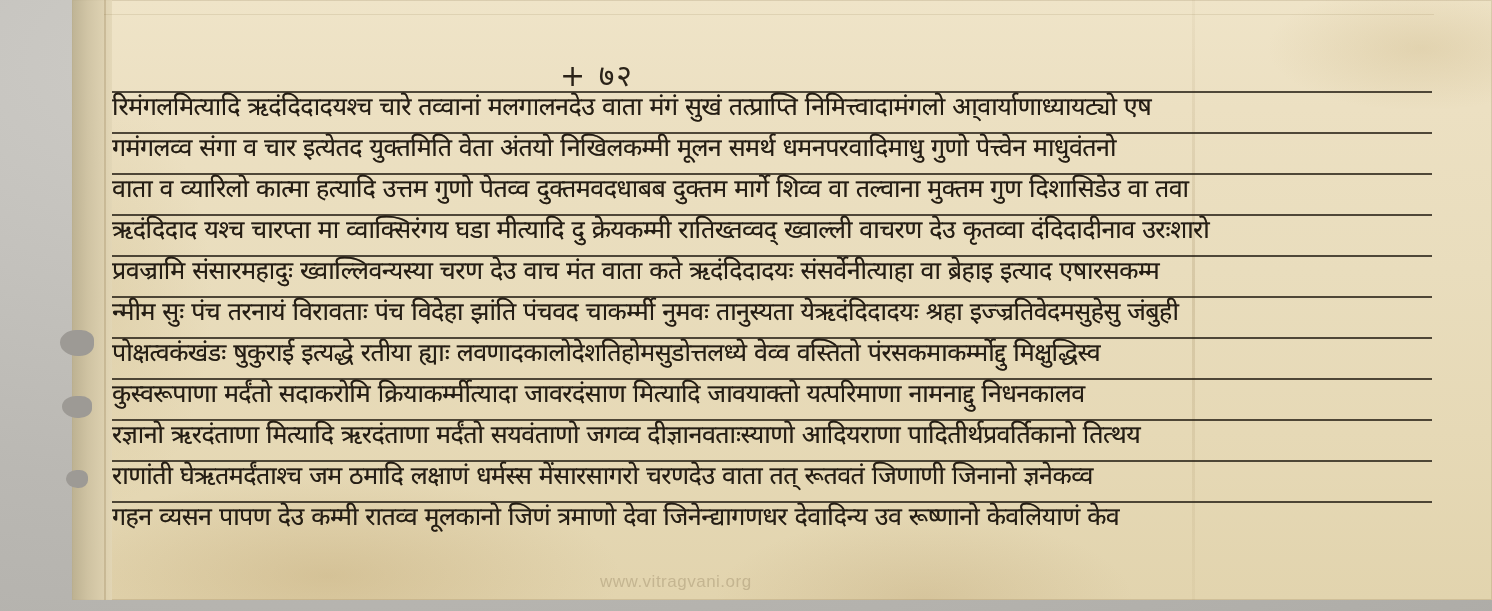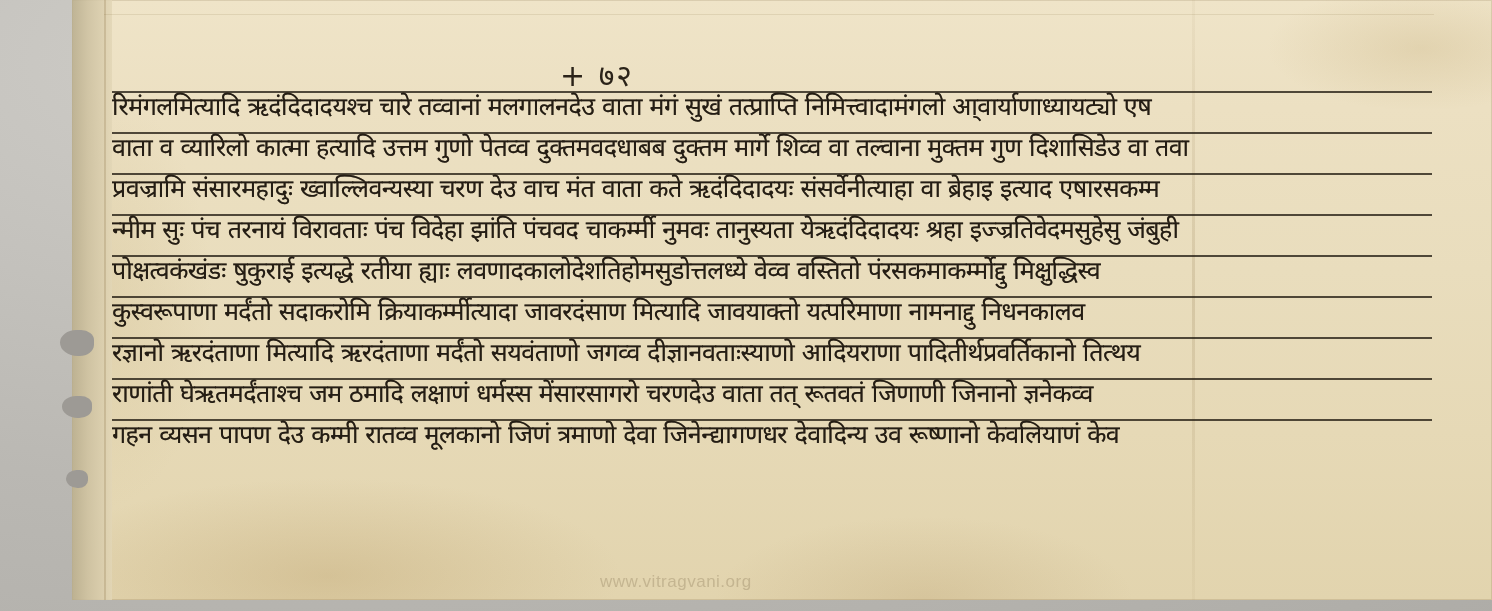--- a/index.html
+++ b/index.html
@@ -186,21 +186,23 @@
   <div class="edge-notch notch-b"></div>
   <div class="edge-notch notch-c"></div>
 
   <div class="margin-rule"></div>
   <div class="top-rule"></div>
 
   <div class="folio-number">+ ७२</div>
 
   <div class="text-block">
     <div class="ms-line"><span class="txt">रिमंगलमित्यादि ऋदंदिदादयश्च चारे तव्वानां मलगालनदेउ वाता मंगं सुखं तत्प्राप्ति निमित्त्वादामंगलो आ्वार्याणाध्यायट्यो एष</span></div>
+    <div class="ms-line"><span class="txt">गमंगलव्व संगा व चार इत्येतद युक्तमिति वेता अंतयो निखिलकम्मी मूलन समर्थ धमनपरवादिमाधु गुणो पेत्त्वेन माधुवंतनो</span></div>
     <div class="ms-line"><span class="txt">वाता व व्यारिलो कात्मा हत्यादि उत्तम गुणो पेतव्व दुक्तमवदधाबब दुक्तम मार्गे शिव्व वा तल्वाना मुक्तम गुण दिशासिडेउ वा तवा</span></div>
+    <div class="ms-line"><span class="txt">ऋदंदिदाद यश्च चारप्ता मा व्वाक्सिरंगय घडा मीत्यादि दु क्रेयकम्मी रातिख्तव्वद् ख्वाल्ली वाचरण देउ कृतव्वा दंदिदादीनाव उरःशारो</span></div>
     <div class="ms-line"><span class="txt">प्रवज्रामि संसारमहादुः ख्वाल्लिवन्यस्या चरण देउ वाच मंत वाता कते ऋदंदिदादयः संसर्वेनीत्याहा वा ब्रेहाइ इत्याद एषारसकम्म</span></div>
     <div class="ms-line"><span class="txt">न्मीम सुः पंच तरनायं विरावताः पंच विदेहा झांति पंचवद चाकर्म्मी नुमवः तानुस्यता येऋदंदिदादयः श्रहा इज्ज्रतिवेदमसुहेसु जंबुही</span></div>
     <div class="ms-line"><span class="txt">पोक्षत्वकंखंडः षुकुराई इत्यद्धे रतीया ह्याः लवणादकालोदेशतिहोमसुडोत्तलध्ये वेव्व वस्तितो पंरसकमाकर्म्मोद्दु मिक्षुद्धिस्व</span></div>
     <div class="ms-line"><span class="txt">कुस्वरूपाणा मर्दंतो सदाकरोमि क्रियाकर्म्मीत्यादा जावरदंसाण मित्यादि जावयाक्तो यत्परिमाणा नामनाद्दु निधनकालव</span></div>
     <div class="ms-line"><span class="txt">रज्ञानो ऋरदंताणा मित्यादि ऋरदंताणा मर्दंतो सयवंताणो जगव्व दीज्ञानवताःस्याणो आदियराणा पादितीर्थप्रवर्तिकानो तित्थय</span></div>
     <div class="ms-line"><span class="txt">राणांती घेऋतमर्दंताश्च जम ठमादि लक्षाणं धर्मस्स मेंसारसागरो चरणदेउ वाता तत् रूतवतं जिणाणी जिनानो ज्ञनेकव्व</span></div>
     <div class="ms-line"><span class="txt">गहन व्यसन पापण देउ कम्मी रातव्व मूलकानो जिणं त्रमाणो देवा जिनेन्द्यागणधर देवादिन्य उव रूष्णानो केवलियाणं केव</span></div>
   </div>
 
   <div class="watermark">www.vitragvani.org</div>

